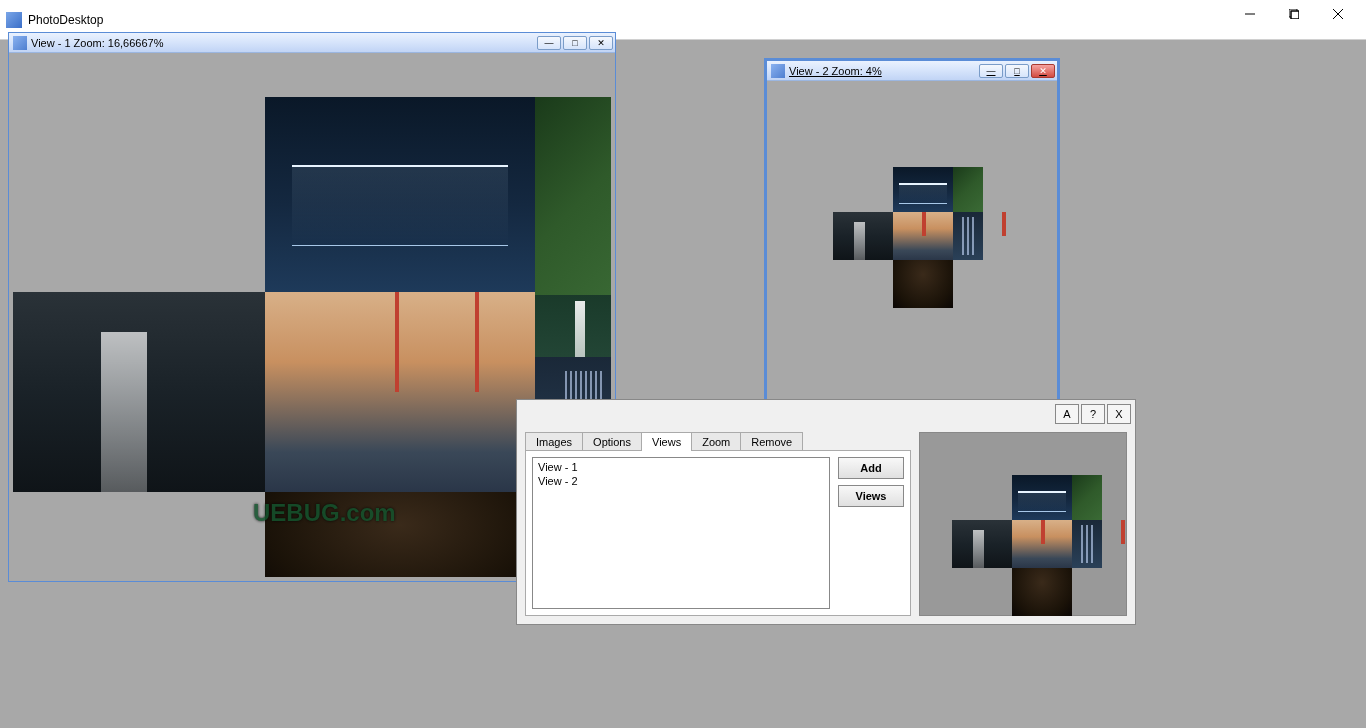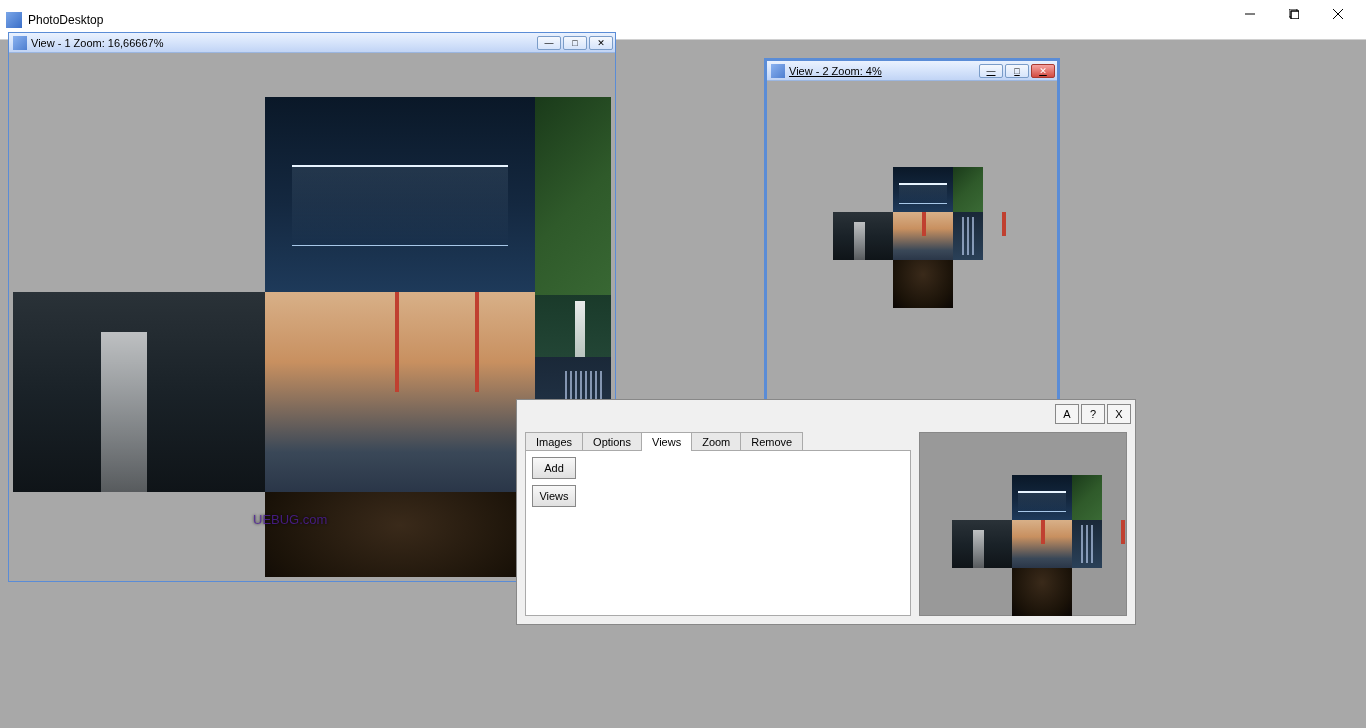--- a/index.html
+++ b/index.html
@@ -32,36 +32,36 @@
   .waterfall-bw { background:linear-gradient(to bottom,#2a3238 0%,#1a2228 50%,#0f1418 100%); }
   .waterfall-bw::after { content:""; position:absolute; left:35%; width:18%; top:20%; bottom:0; background:linear-gradient(to bottom,rgba(255,255,255,0.7),rgba(255,255,255,0.3)); }
   .gg-bridge { background:linear-gradient(to bottom,#d8b088 0%,#c89060 35%,#3a4858 80%,#2a3648 100%); }
   .gg-bridge::after { content:""; position:absolute; left:48%; width:4px; top:0; height:50%; background:#c04030; box-shadow:80px 0 #c04030; }
   .waterfall-green { background:linear-gradient(to bottom,#1a3a2a 0%,#2a5040 100%); }
   .waterfall-green::after { content:""; position:absolute; left:40%; width:10%; top:5%; bottom:10%; background:linear-gradient(to bottom,rgba(255,255,255,0.9),rgba(255,255,255,0.5)); }
   .forest-dark { background:radial-gradient(ellipse at 50% 30%,#3a2a1a 0%,#1a1208 70%,#0a0604 100%); }
   .waterfall-blue { background:linear-gradient(to bottom,#1a2838 0%,#2a4058 100%); }
   .waterfall-blue::after { content:""; position:absolute; left:30%; width:40%; top:10%; bottom:10%; background:repeating-linear-gradient(90deg,rgba(200,220,255,0.6) 0 2px,transparent 2px 5px); }
 
-  .watermark { position:absolute; bottom:50px; left:240px; color:#4c1d95; font-size:13px; font-weight:normal; opacity:0.85; text-shadow:0 0 3px #000; }
+  .watermark { position:absolute; bottom:50px; left:240px; color:#14532d; font-size:24px; font-weight:bold; opacity:0.85; text-shadow:0 0 3px #000; }
 
   
   .dialog { position:absolute; background:#f0f0f0; border:1px solid #888; }
   .dialog-top-btns { position:absolute; top:4px; right:4px; display:flex; gap:2px; }
   .dialog-top-btn { width:24px; height:20px; background:#f5f5f5; border:1px solid #888; font-size:11px; display:flex; align-items:center; justify-content:center; }
   .dialog-body { position:absolute; left:8px; right:8px; top:32px; bottom:8px; display:flex; gap:8px; }
   .dialog-left { width:386px; display:flex; flex-direction:column; }
   .tabs { display:flex; font-size:11px; }
   .tab { padding:3px 10px; background:#e8e8e8; border:1px solid #aaa; border-bottom:none; margin-right:-1px; }
   .tab.active { background:#fff; position:relative; z-index:2; }
   .tab-content { flex:1; background:#fff; border:1px solid #aaa; margin-top:-1px; display:flex; padding:6px; gap:8px; }
   .listbox { flex:1; background:#fff; border:1px solid #888; font-size:11px; padding:2px; }
   .list-item { padding:1px 3px; }
   .btn-col { display:flex; flex-direction:column; gap:6px; }
-  .btn { width:44px; height:22px; background:linear-gradient(to bottom,#f8f8f8,#e0e0e0); border:1px solid #888; font-size:11px; }
+  .btn { width:66px; height:22px; background:linear-gradient(to bottom,#f8f8f8,#e0e0e0); border:1px solid #888; font-size:11px;font-weight:bold; }
   .preview { flex:1; background:#999; border:1px solid #888; position:relative; }
   .preview .t { position:absolute; }
 </style>
 </head>
 <body>
 
 <div class="app-window">
   <div class="app-titlebar">
     <div class="app-icon"></div>
     <div class="app-title">PhotoDesktop</div>
@@ -150,20 +150,24 @@
     <div class="dialog-body">
       <div class="dialog-left">
         <div class="tabs">
           <div class="tab">Images</div>
           <div class="tab">Options</div>
           <div class="tab active">Views</div>
           <div class="tab">Zoom</div>
           <div class="tab">Remove</div>
         </div>
         <div class="tab-content">
+          <div class="listbox">
+            <div class="list-item">View - 1</div>
+            <div class="list-item">View - 2</div>
+          </div>
           <div class="btn-col">
             <button class="btn">Add</button>
             <button class="btn">Views</button>
           </div>
         </div>
       </div>
       <div class="preview">
         <div class="t bridge-night" style="left:92px; top:42px; width:60px; height:45px;"></div>
         <div class="t forest-green" style="left:152px; top:42px; width:30px; height:45px;"></div>
         <div class="t waterfall-bw" style="left:32px; top:87px; width:60px; height:48px;"></div>

